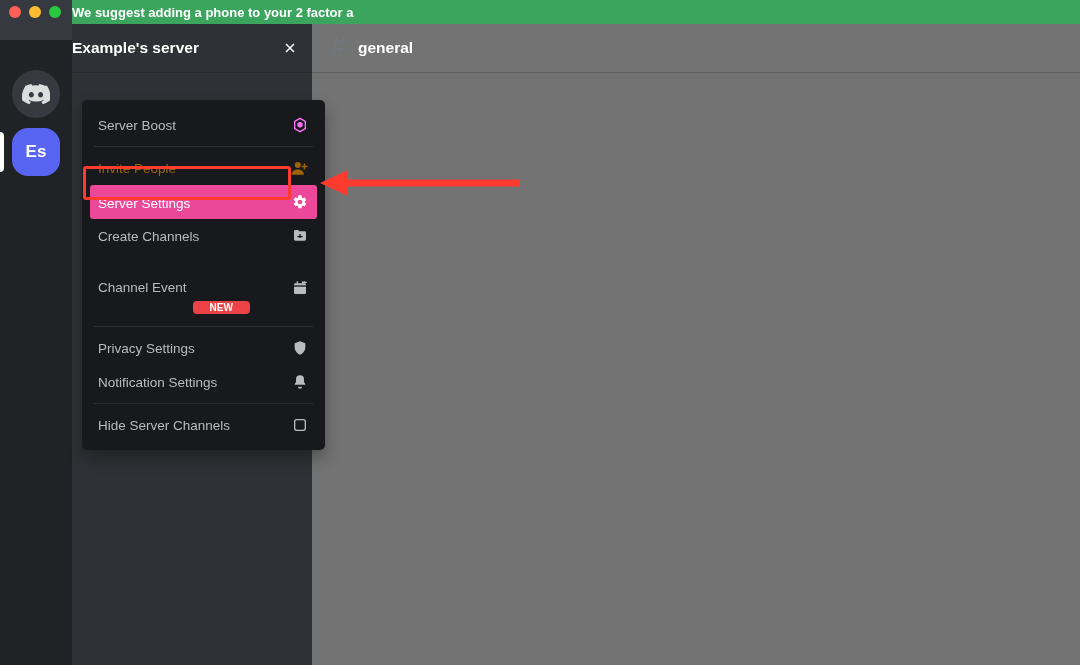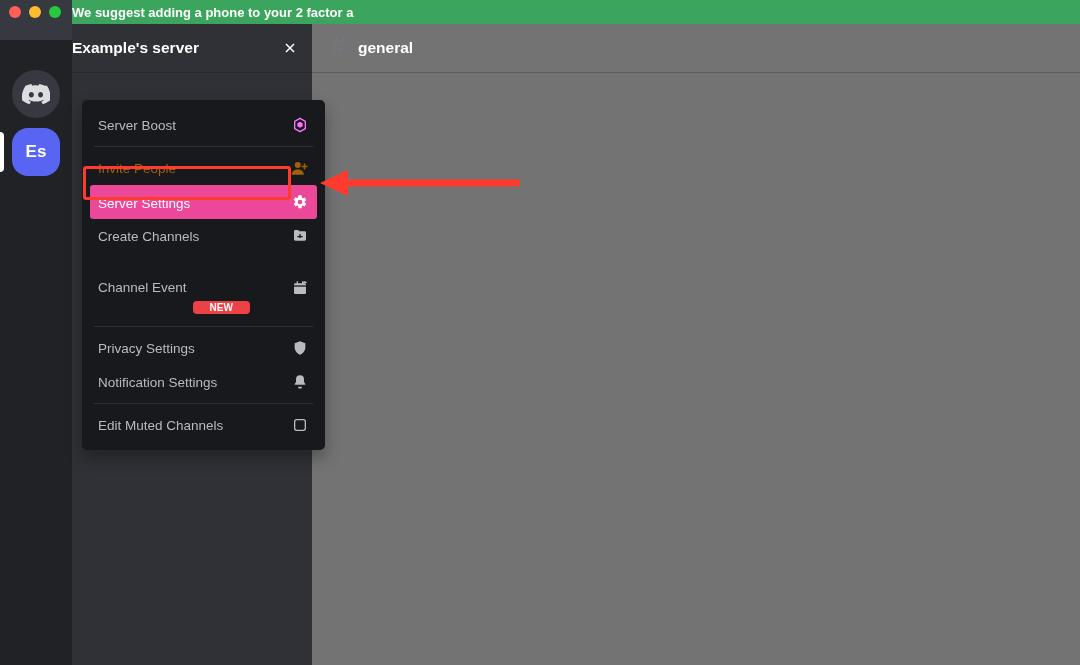--- a/index.html
+++ b/index.html
@@ -314,21 +314,21 @@
   <div class="menu-item">
     <span class="menu-label">Notification Settings</span>
     <span class="ico">
       <svg width="16" height="16" viewBox="0 0 24 24" fill="currentColor">
           <path d="M12 2a6 6 0 0 0-6 6v4l-2 3v1h16v-1l-2-3V8a6 6 0 0 0-6-6Zm0 20a3 3 0 0 0 3-3H9a3 3 0 0 0 3 3Z"></path>
         </svg>
     </span>
   </div>
   <div class="menu-sep"></div>
   <div class="menu-item">
-    <span class="menu-label">Edit Muted Channels</span>
+    <span class="menu-label">Hide Server Channels</span>
     <span class="ico">
       <svg width="16" height="16" viewBox="0 0 24 24" fill="none" stroke="currentColor" stroke-width="2">
           <rect x="4" y="4" width="16" height="16" rx="3"></rect>
         </svg>
     </span>
   </div>
 </div>
 
 <div class="red-frame"></div>
 <div class="arrow-ann">

